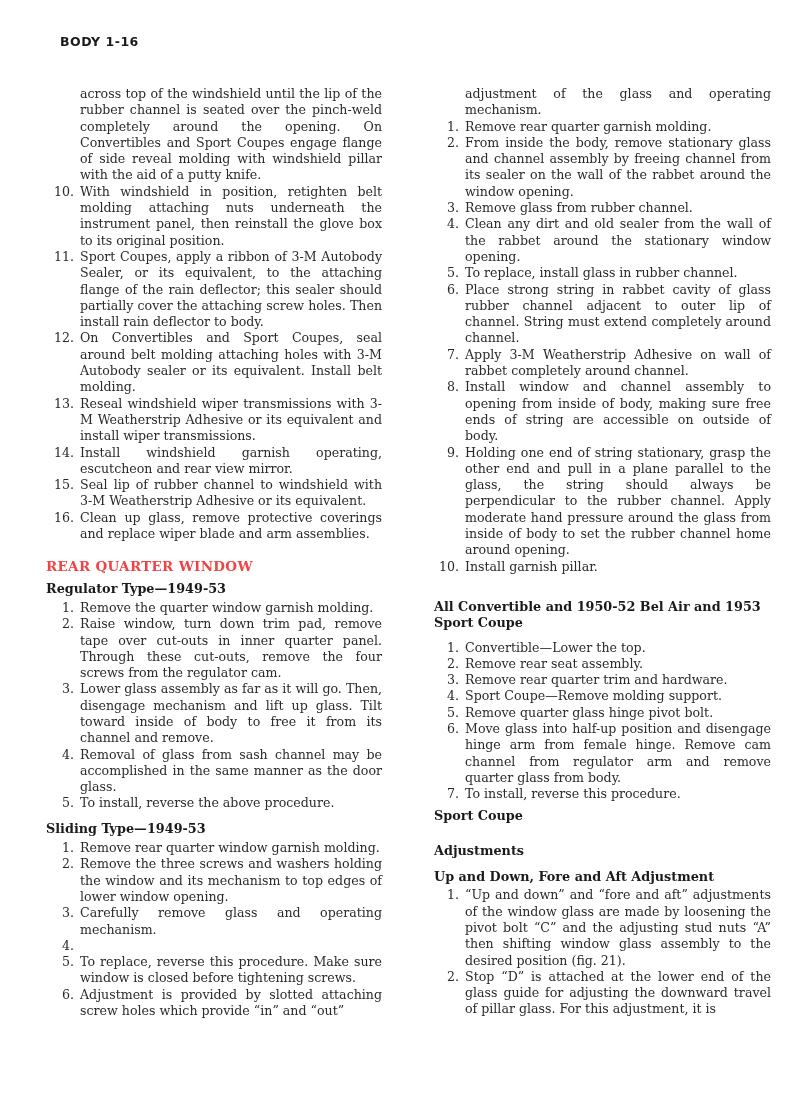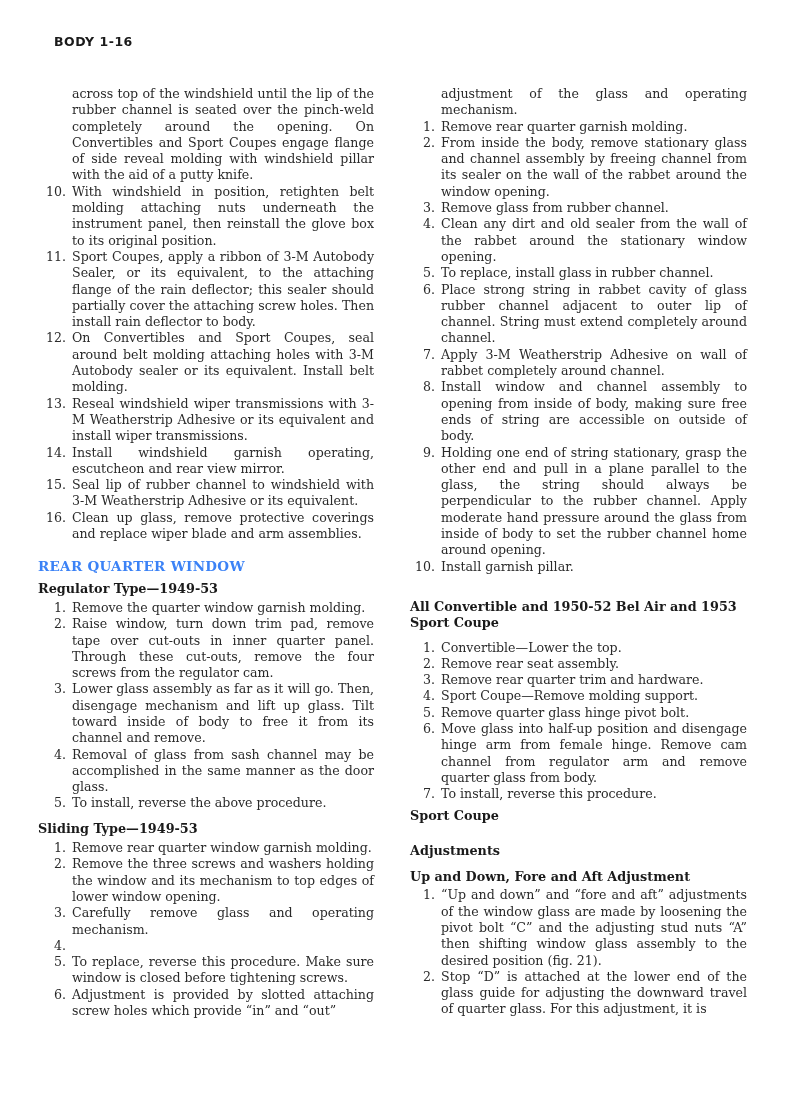--- a/index.html
+++ b/index.html
@@ -1,35 +1,35 @@
 <!DOCTYPE html>
 <html><head>
 <meta charset="utf-8">
 <style>
   html, body { margin: 0; padding: 0; }
   body {
     width: 800px; height: 1094px; background: #ffffff; position: relative; overflow: hidden;
     font-family: "DejaVu Serif", "Liberation Serif", serif; color: #2a2a2a;
   }
   .header {
-    position: absolute; left: 54px; top: 34px;
+    position: absolute; left: 60px; top: 34px;
     font-family: "DejaVu Sans", sans-serif; font-weight: bold; font-size: 12.5px; letter-spacing: 0.5px; color: #1a1a1a;
   }
   .col { position: absolute; top: 86px; font-size: 12.6px; line-height: 16.3px; }
-  .col-left { left: 38px; width: 336px; }
-  .col-right { left: 410px; width: 337px; }
+  .col-left { left: 46px; width: 336px; }
+  .col-right { left: 434px; width: 337px; }
   .cont { padding-left: 34px; text-align: justify; margin: 0; }
   .col-right .cont { padding-left: 31px; }
   ol { list-style: none; margin: 0; padding: 0; }
   li { display: flex; text-align: justify; margin: 0; }
   li .num { flex: 0 0 auto; text-align: right; padding-right: 6px; box-sizing: border-box; }
   .col-left .num { width: 34px; }
   .col-right .num { width: 31px; }
   li .txt { flex: 1 1 auto; text-align: justify; }
-  .h-major { font-weight: bold; font-size: 13.5px; letter-spacing: 0.3px; margin: 16px 0 6px 0; color: #3b82f6; }
+  .h-major { font-weight: bold; font-size: 13.5px; letter-spacing: 0.3px; margin: 16px 0 6px 0; color: #ef4444; }
   .h-sub { font-weight: bold; font-size: 12.8px; margin: 6px 0 3px 0; color: #1a1a1a; }
   .col-right .h-sub { margin: 18px 0 8px 0; }
   .col-right .h-sub.tight { margin: 6px 0 2px 0; }
 </style>
 </head>
 <body>
 
 <div class="header">BODY 1-16</div>
 
 <div class="col col-left">
@@ -200,16 +200,16 @@
   <div class="h-sub tight">Sport Coupe</div>
   <div class="h-sub" style="margin-top:18px; margin-bottom:10px">Adjustments</div>
   <div class="h-sub tight">Up and Down, Fore and Aft Adjustment</div>
   <ol>
       <li>
         <span class="num">1.</span>
         <span class="txt">“Up and down” and “fore and aft” adjustments of the window glass are made by loosening the pivot bolt “C” and the adjusting stud nuts “A” then shifting window glass assembly to the desired position (fig. 21).</span>
       </li>
       <li>
         <span class="num">2.</span>
-        <span class="txt">Stop “D” is attached at the lower end of the glass guide for adjusting the downward travel of quarter glass. For this adjustment, it is</span>
+        <span class="txt">Stop “D” is attached at the lower end of the glass guide for adjusting the downward travel of pillar glass. For this adjustment, it is</span>
       </li>
     </ol>
 </div>
 
 </body></html>

